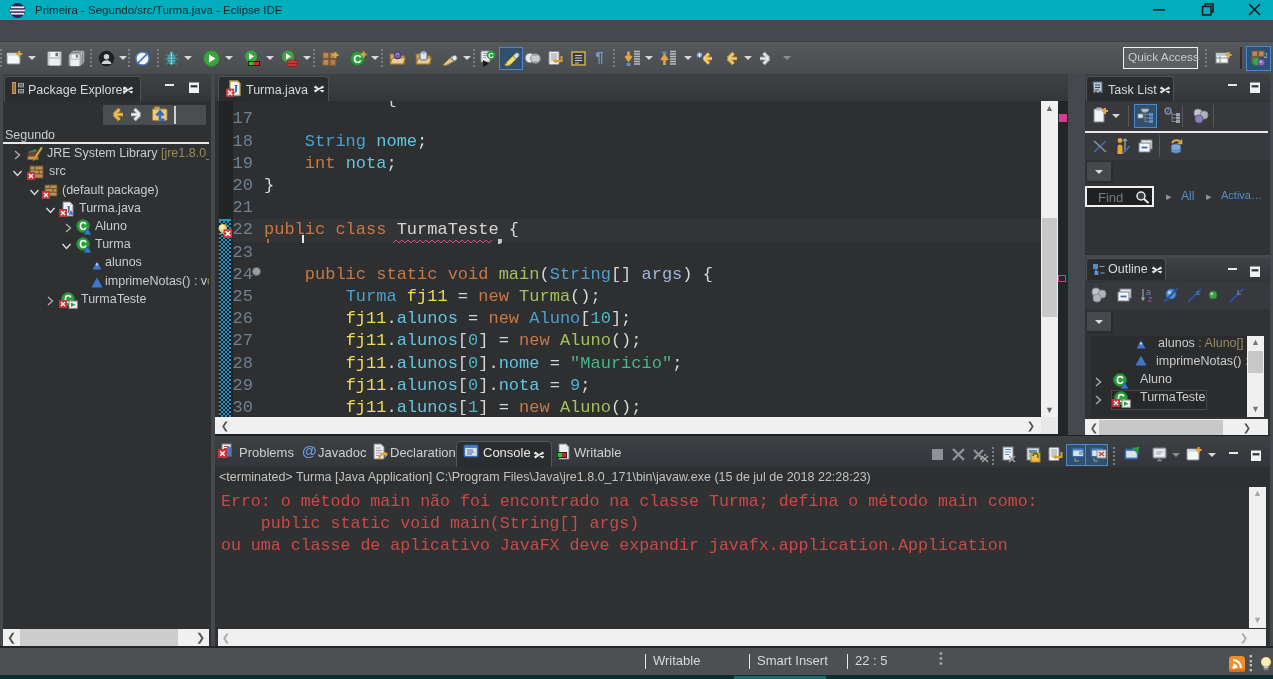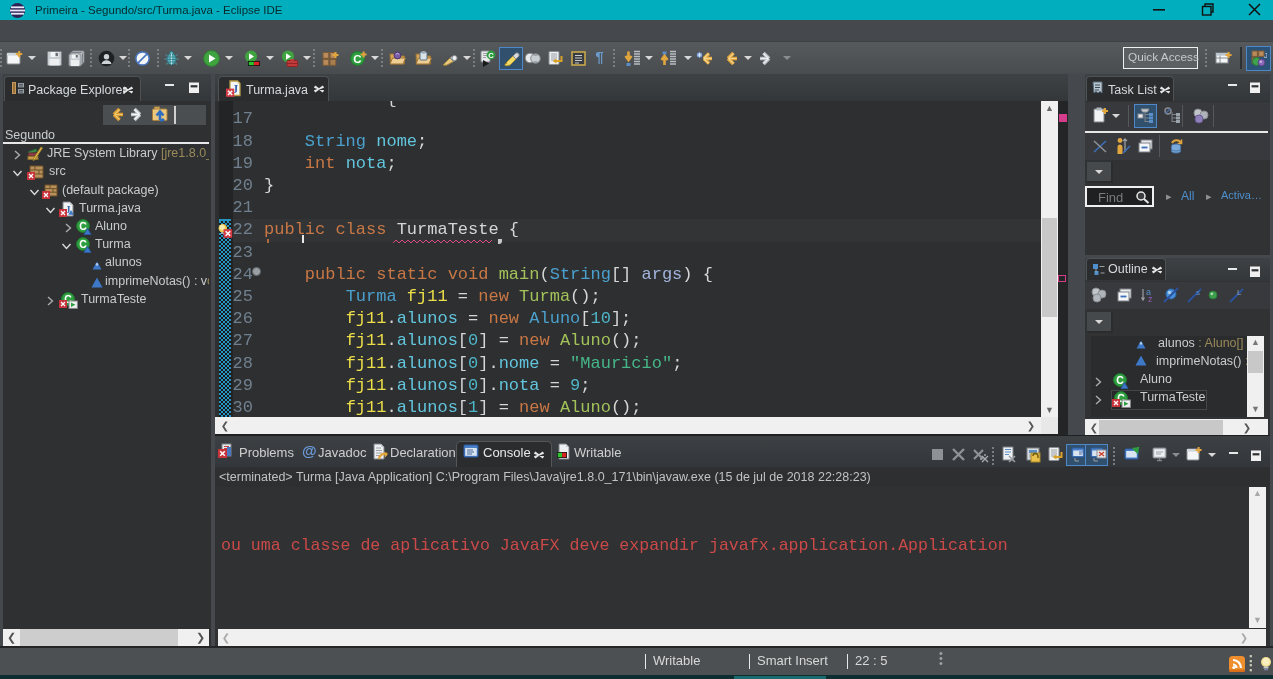--- a/index.html
+++ b/index.html
@@ -766,20 +766,22 @@
             <rect x="2" y="2" width="9" height="2" fill="#E8E8E8"></rect>
           </svg></div>
       <div class="minmax" style="left:1034px;top:12px"><svg width="14" height="12">
             <rect x="2" y="0.5" width="10" height="10.5" fill="#F0F0F0"></rect>
             <rect x="3.6" y="3.2" width="6.8" height="2.2" fill="#2E3032"></rect>
           </svg></div>
       <div class="abs" style="left:0;top:31px;width:1055px;height:20px;background:#2D2F31;color:#C2C2C2;font-size:12.5px">
           <span class="abs" style="left:4px;top:3px">&lt;terminated&gt; Turma [Java Application] C:\Program Files\Java\jre1.8.0_171\bin\javaw.exe (15 de jul de 2018 22:28:23)</span>
         </div>
       <div class="abs mono" style="left:0;top:51px;width:1034px;height:141px;overflow:hidden;color:#CB4949;font-size:16.6px;line-height:22px">
+        <div class="abs" style="left:6px;top:4px;white-space:pre">Erro: o método main não foi encontrado na classe Turma; defina o método main como:</div>
+        <div class="abs" style="left:6px;top:26px;white-space:pre">    public static void main(String[] args)</div>
         <div class="abs" style="left:6px;top:48px;white-space:pre">ou uma classe de aplicativo JavaFX deve expandir javafx.application.Application</div>
       </div>
       <div class="abs" style="left:1034px;top:51px;width:17px;height:141px;background:#F0F0F0">
         <div class="abs" style="left:0;top:1px;width:17px;height:12px;color:#A8A8A8;font-size:9px;text-align:center">▲</div>
         <div class="abs" style="left:0;bottom:1px;width:17px;height:12px;color:#A8A8A8;font-size:9px;text-align:center">▼</div>
       </div>
       <div class="abs" style="left:3px;top:193px;width:1035px;height:17px;background:#F0F0F0">
         <div class="abs" style="left:1px;top:0;width:14px;height:17px;color:#AAA;font-size:10px;text-align:center;line-height:17px">❮</div>
         <div class="abs" style="left:1019px;top:0;width:14px;height:17px;color:#AAA;font-size:10px;text-align:center;line-height:17px">❯</div>
       </div>

